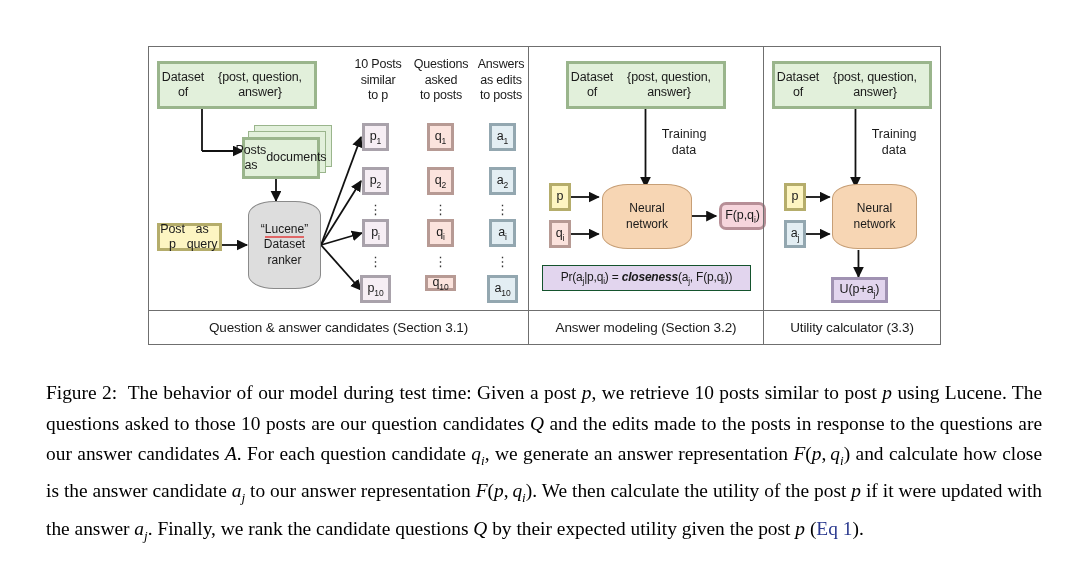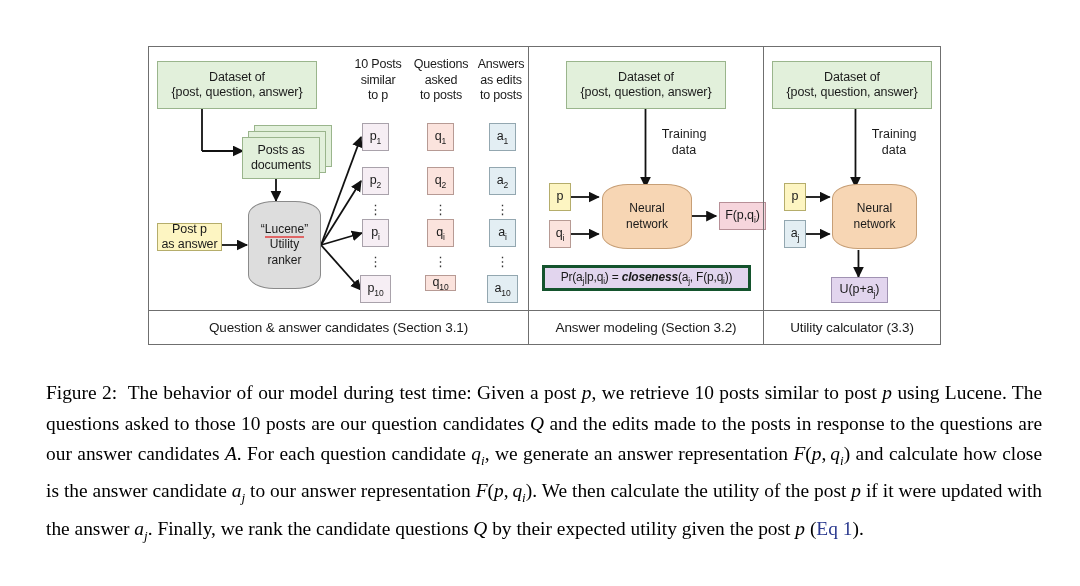--- a/index.html
+++ b/index.html
@@ -42,22 +42,22 @@
     letter-spacing:-0.1px;
   }
   #footer-candidates{ left:0;    width:379px; }
   #footer-answer   { left:379px; width:235px; border-left:1.6px solid #6f6f6f;}
   #footer-utility  { left:614px; width:177px; border-left:1.6px solid #6f6f6f;}
 
   
   .box{
     position:absolute;
     box-sizing:border-box;
-    border:1px solid #f97316;
-    display:flex;flex-direction:column;
+    border:3px solid #f97316;
+    display:flex;flex-direction:row;
     align-items:center;justify-content:center;
     font-size:12.5px;color:#1a1a1a;
     line-height:1.22;
     text-align:center;
     letter-spacing:-0.1px;
   }
   .box.green { background:#e2f0db; border-color:#9ab58c;}
   .box.yellow{ background:#fdf5c2; border-color:#b5ad6b;}
   .box.pbox  { background:#f6eef4; border-color:#a9a2ab;}
   .box.qbox  { background:#fbe3dd; border-color:#b79a94;}
@@ -112,21 +112,21 @@
     position:absolute;left:0;top:0;
     width:100%;height:100%;
     overflow:visible;
     pointer-events:none;
   }
 
   .eqbox{
     position:absolute;
     box-sizing:border-box;
     background:#e2d5ee;
-    border:3px solid #14532d;
+    border:1px solid #14532d;
     display:flex;align-items:center;justify-content:center;
     font-size:12px;color:#1a1a1a;
     white-space:nowrap;
     letter-spacing:-0.2px;
   }
 
   .lbl{
     position:absolute;
     font-size:12.5px;color:#1a1a1a;
     text-align:center;line-height:1.25;
@@ -182,26 +182,26 @@
 
     <div class="stack-card" style="left:105px;top:78px;width:78px;height:42px;"></div>
     <div class="stack-card" style="left:99px;top:84px;width:78px;height:42px;"></div>
     <div class="box green" style="left:93px;top:90px;width:78px;height:42px;">
       <span>Posts as</span>
       <span>documents</span>
     </div>
 
     <div class="box yellow" style="left:8px;top:176px;width:65px;height:28px;">
       <span>Post p</span>
-      <span>as answer</span>
+      <span>as query</span>
     </div>
 
     <div class="barrel grey" style="left:99px;top:154px;width:73px;height:88px;">
       <span>“<span class="misspelled">Lucene</span>”</span>
-      <span>Utility</span>
+      <span>Dataset</span>
       <span>ranker</span>
     </div>
 
     <div class="col-head" style="left:198px;top:10px;width:62px;">
       <div>10 Posts</div>
       <div>similar</div>
       <div>to p</div>
     </div>
     <div class="col-head" style="left:259px;top:10px;width:66px;">
       <div>Questions</div>
@@ -293,21 +293,21 @@
       </div>
     <div class="box qbox" style="left:20px;top:173px;width:22px;height:28px;">
       <span>q<sub>i</sub></span>
       </div>
 
     <div class="barrel tan" style="left:73px;top:137px;width:90px;height:65px;">
       <span>Neural</span>
       <span>network</span>
     </div>
 
-    <div class="box pink" style="left:190px;top:155px;width:47px;height:28px;">
+    <div class="box pink" style="left:190px;top:155px;width:47px;height:28px;border-radius:7px;">
       <span>F(p,q<sub>i</sub>)</span>
       </div>
 
     <div class="eqbox" style="left:13px;top:218px;width:209px;height:26px;">
       <span>Pr(a<sub>j</sub>|p,q<sub>i</sub>) = <i><b>closeness</b></i>(a<sub>j</sub>, F(p,q<sub>i</sub>))</span>
     </div>
   </div>
 
   <div class="panel" id="panel-utility">
 

